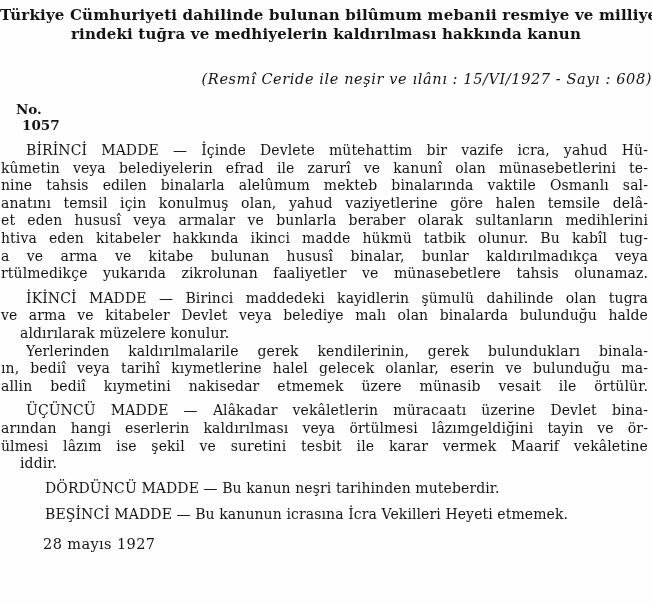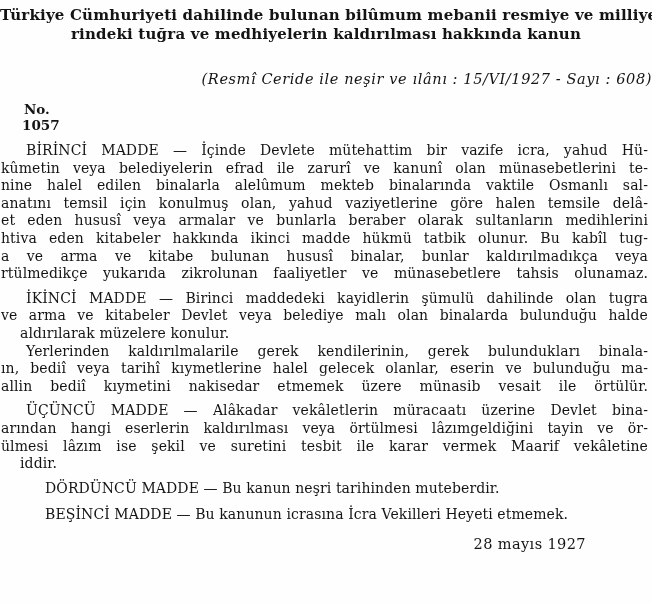--- a/index.html
+++ b/index.html
@@ -28,39 +28,39 @@
     font-style: italic;
     font-size: 14.5px;
     letter-spacing: 0.6px;
   }
   .law-no {
     margin-top: 14px;
     font-weight: bold;
     font-size: 13.5px;
     line-height: 16px;
   }
-  .law-no .no-label { padding-left: 24px; }
+  .law-no .no-label { padding-left: 16px; }
   .law-no .no-value { padding-left: 22px; }
   .body-text { margin-top: 9px; }
   .para { margin-top: 7px; }
   .para.flush { margin-top: 0; }
   .line {
     font-size: 14px;
     line-height: 17.6px;
     text-align: justify;
     text-align-last: justify;
     padding: 0 4px 0 1px;
     white-space: normal;
     letter-spacing: 0.1px;
   }
   .line.natural { text-align-last: left; padding-left: 20px; }
   .line.indent { text-indent: 25px; }
   .date-line {
     margin-top: 12px;
-    text-align: right;
+    text-align: left;
     padding-right: 66px;
     font-size: 14.5px;
     letter-spacing: 0.4px;
     margin-left: 43px;
   }
 </style>
 </head>
 <body>
 
 <div class="page">
@@ -75,21 +75,21 @@
   <div class="law-no">
     <div class="no-label">No.</div>
     <div class="no-value">1057</div>
   </div>
 
   <div class="body-text">
 
     <div class="para">
       <div class="line indent">BİRİNCİ MADDE — İçinde Devlete mütehattim bir vazife icra, yahud Hü-</div>
       <div class="line">kûmetin veya belediyelerin efrad ile zarurî ve kanunî olan münasebetlerini te-</div>
-      <div class="line">nine halel edilen binalarla alelûmum mekteb binalarında vaktile Osmanlı sal-</div>
+      <div class="line">nine tahsis edilen binalarla alelûmum mekteb binalarında vaktile Osmanlı sal-</div>
       <div class="line">anatını temsil için konulmuş olan, yahud vaziyetlerine göre halen temsile delâ-</div>
       <div class="line">et eden hususî veya armalar ve bunlarla beraber olarak sultanların medihlerini</div>
       <div class="line">htiva eden kitabeler hakkında ikinci madde hükmü tatbik olunur. Bu kabîl tug-</div>
       <div class="line">a ve arma ve kitabe bulunan hususî binalar, bunlar kaldırılmadıkça veya</div>
       <div class="line">rtülmedikçe yukarıda zikrolunan faaliyetler ve münasebetlere tahsis olunamaz.</div>
     </div>
 
     <div class="para">
       <div class="line indent">İKİNCİ MADDE — Birinci maddedeki kayidlerin şümulü dahilinde olan tugra</div>
       <div class="line">ve arma ve kitabeler Devlet veya belediye malı olan binalarda bulunduğu halde</div>

